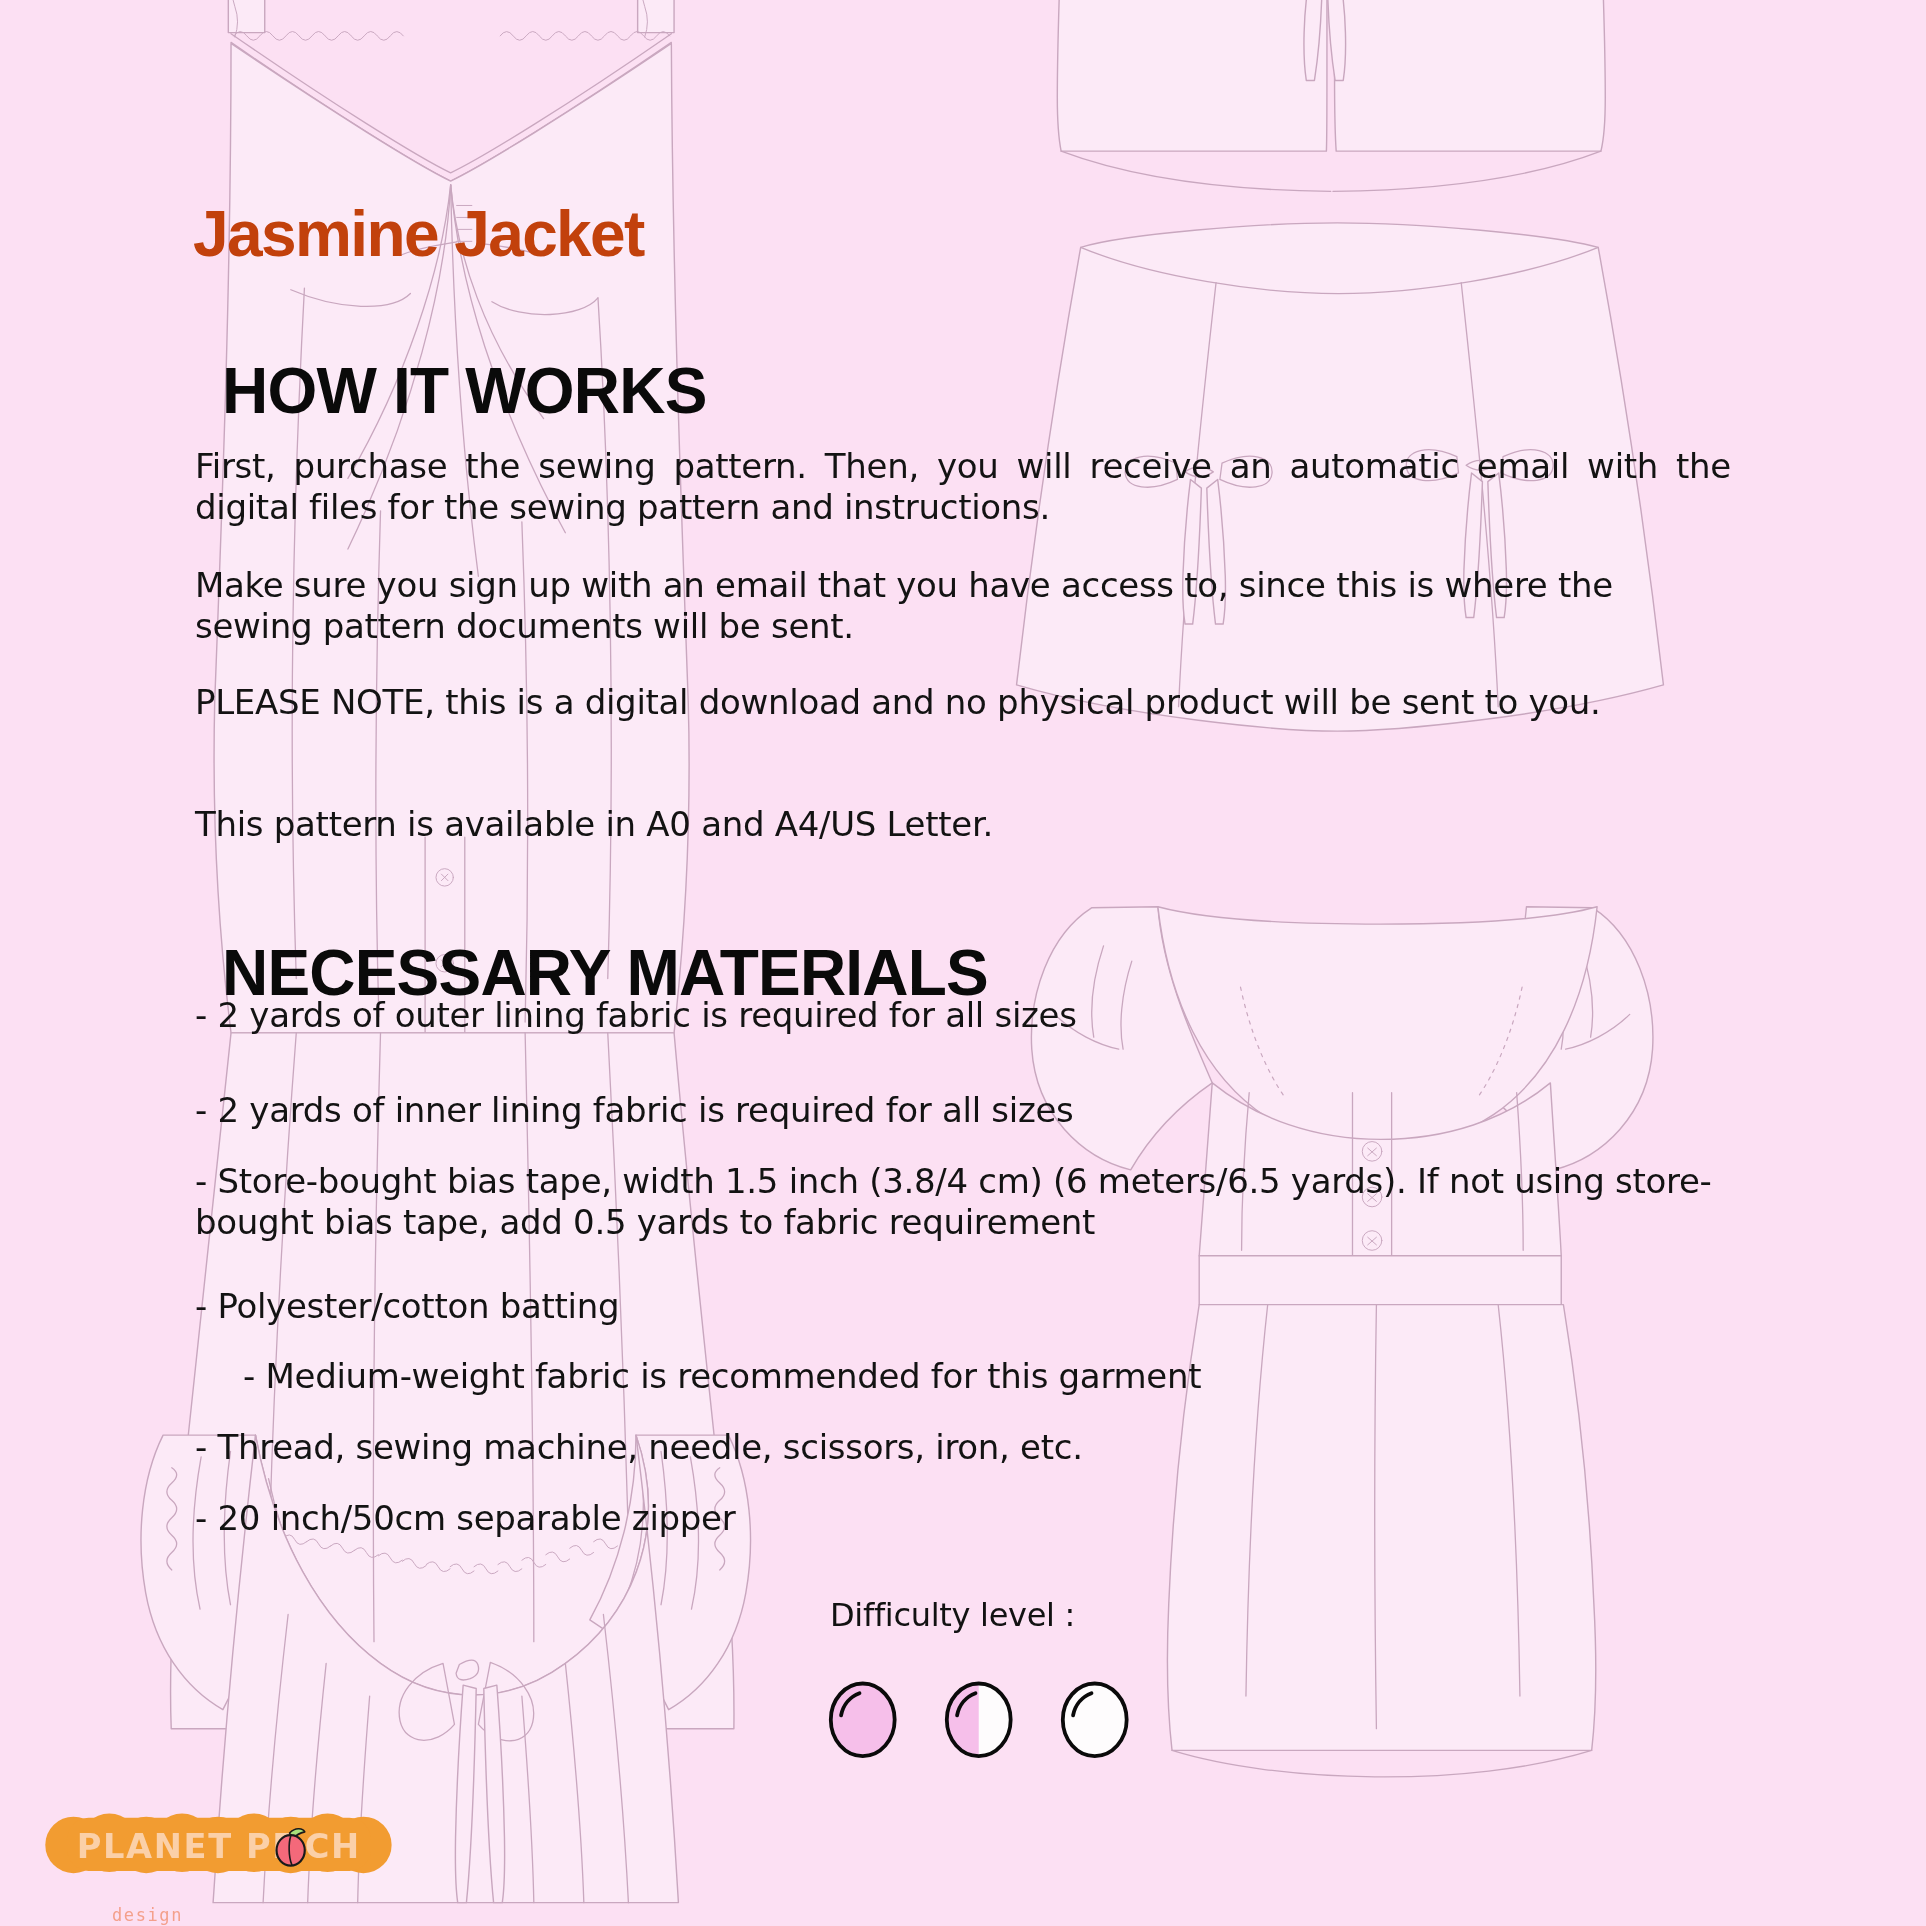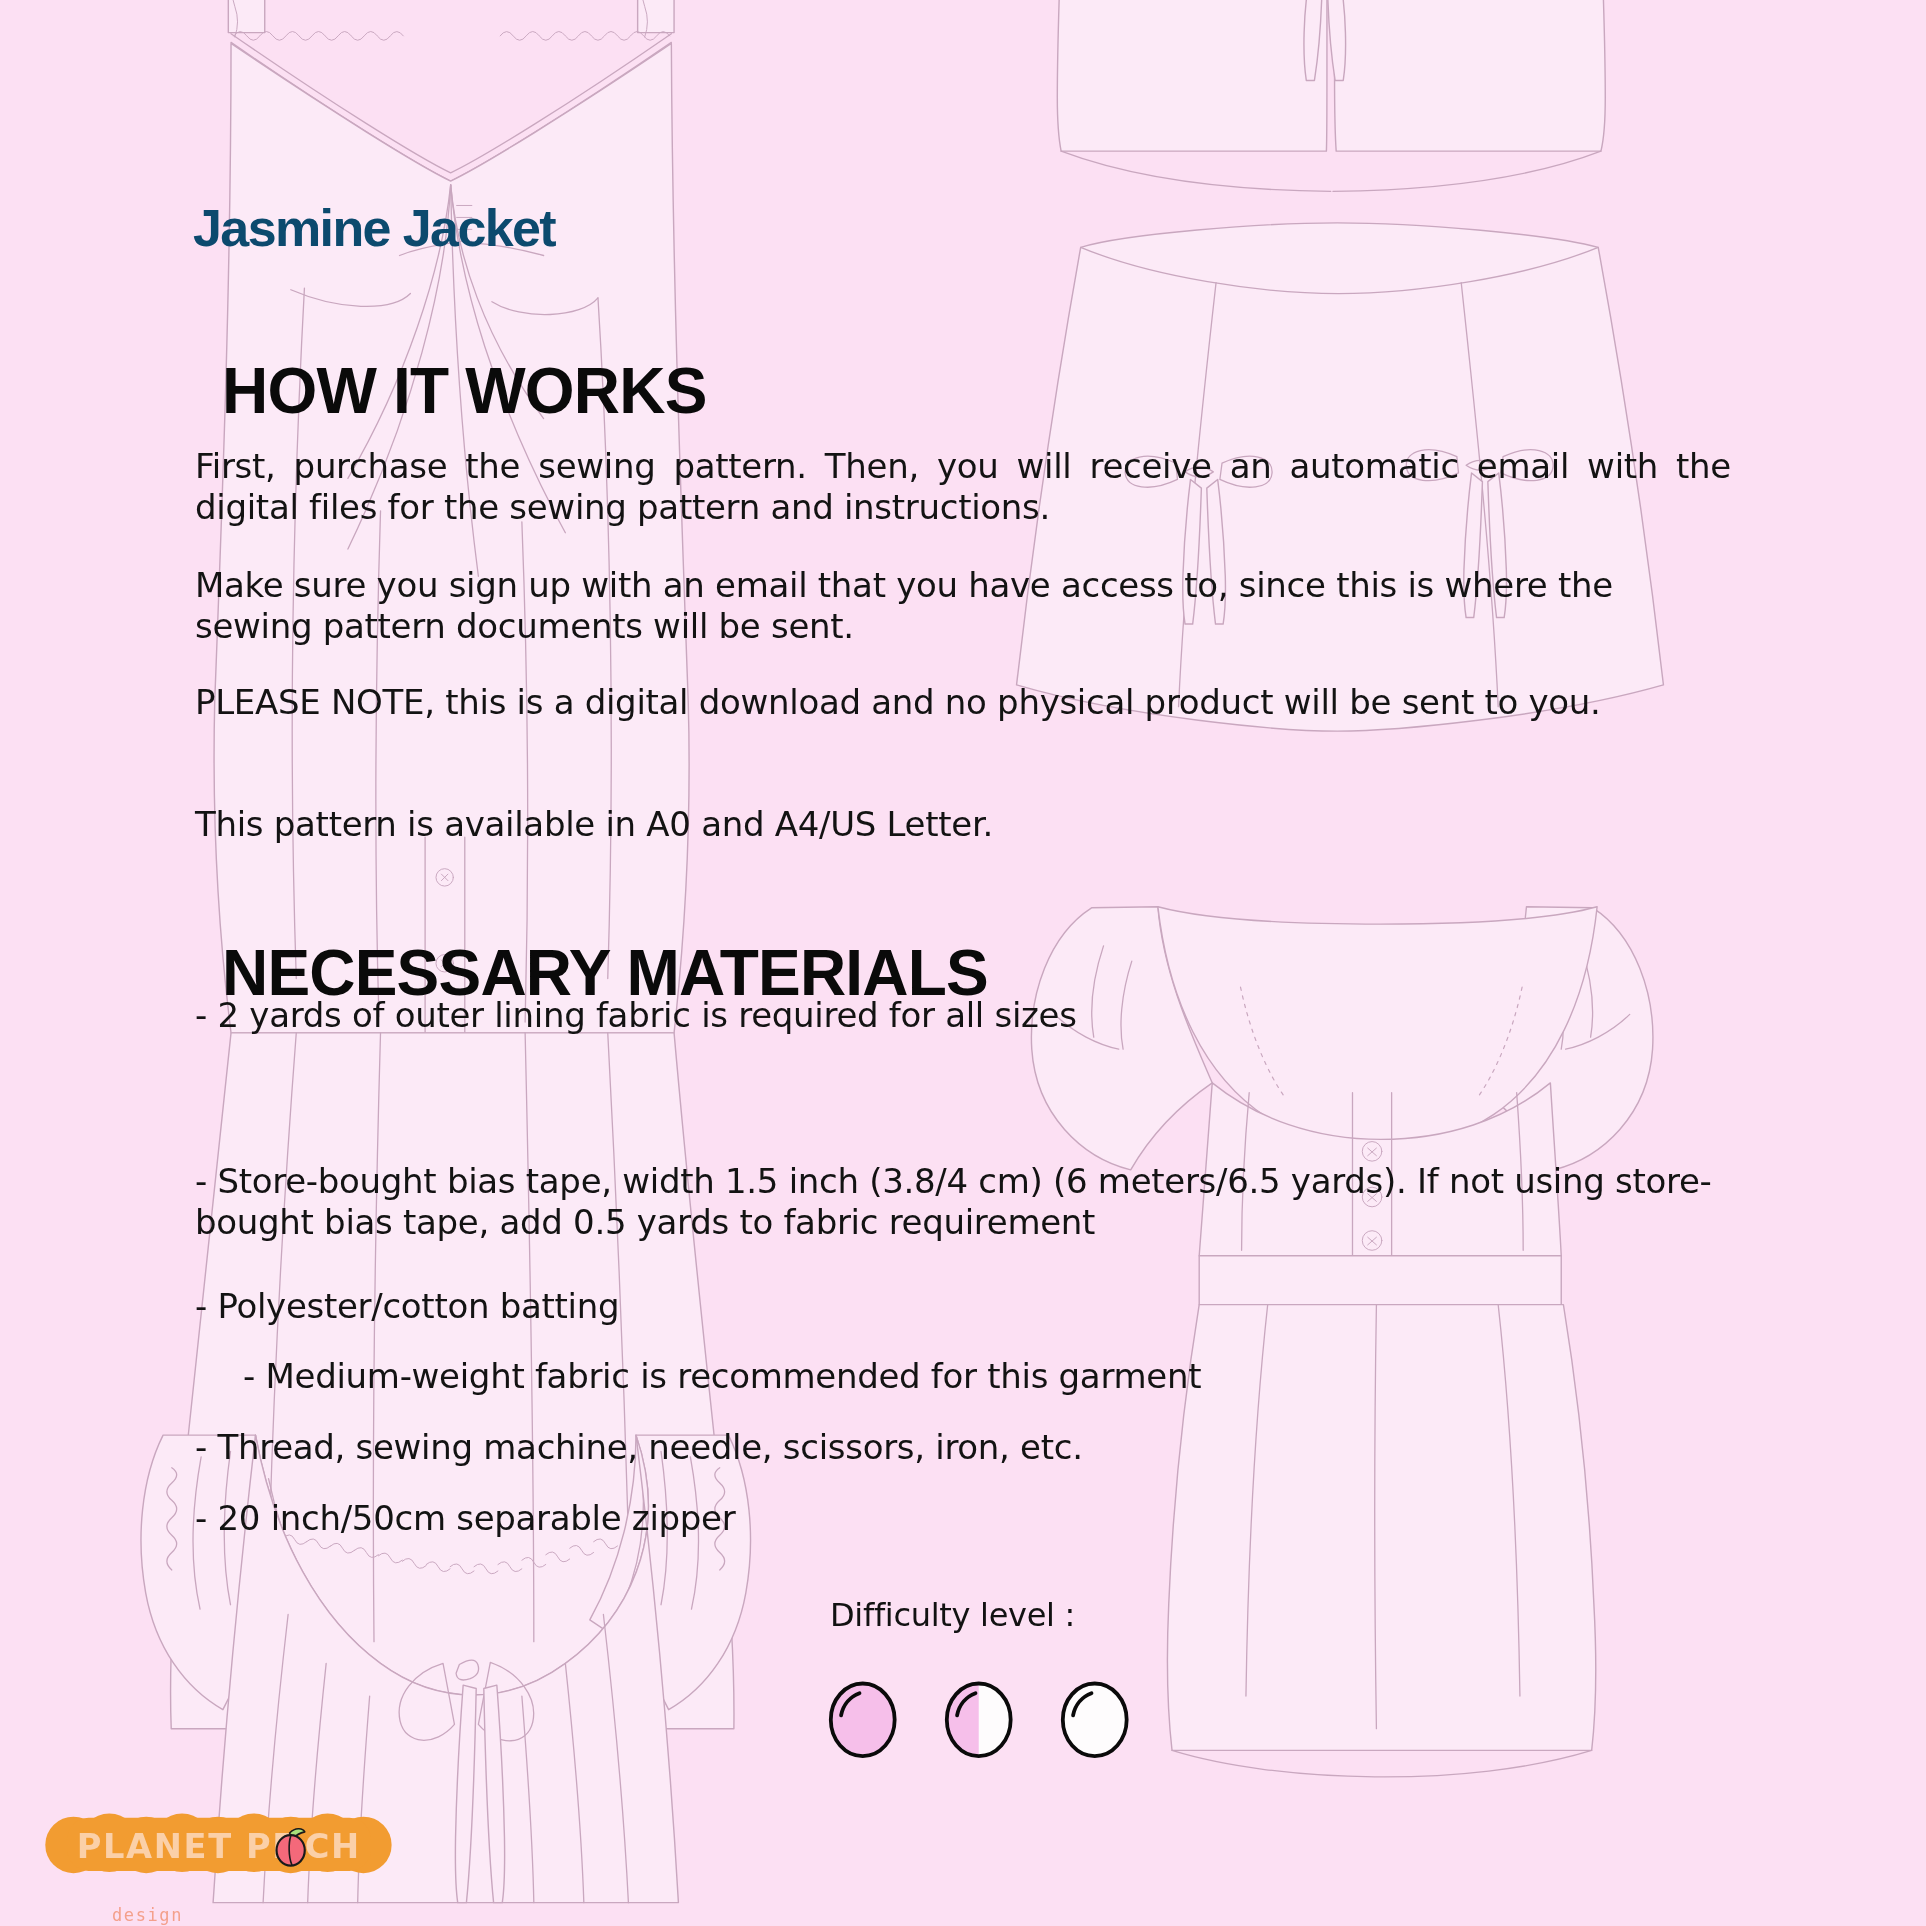--- a/index.html
+++ b/index.html
@@ -29,25 +29,25 @@
   .page {
     position: absolute;
     inset: 0;
     z-index: 2;
   }
 
   .title {
     position: absolute;
     left: 193px;
     top: 202px;
-    font-size: 52px;
+    font-size: 64px;
     line-height: 1.0;
     font-weight: 700;
     letter-spacing: -1.6px;
-    color: #0c4a6e;
+    color: #c2410c;
     font-family: "Liberation Sans", sans-serif;
   }
 
   .h2 {
     position: absolute;
     left: 195px;
     font-size: 64px;
     line-height: 1.0;
     font-weight: 700;
     letter-spacing: -0.8px;
@@ -307,20 +307,21 @@
   <div class="h2 how">HOW IT WORKS</div>
 
   <div class="body-block justify p1">First, purchase the sewing pattern. Then, you will receive an automatic email with the digital files for the sewing pattern and instructions.</div>
   <div class="body-block p3">PLEASE NOTE, this is a digital download and no physical product will be sent to you.</div>
   <div class="body-block p2">Make sure you sign up with an email that you have access to, since this is where the sewing pattern documents will be sent.</div>
   <div class="body-block p4">This pattern is available in A0 and A4/US Letter.</div>
 
   <div class="h2 mats">NECESSARY MATERIALS</div>
 
   <div class="bullet b1">- 2 yards of outer lining fabric is required for all sizes</div>
+  <div class="bullet b2">- 2 yards of inner lining fabric is required for all sizes</div>
   <div class="bullet b3">- Store-bought bias tape, width 1.5 inch (3.8/4 cm) (6 meters/6.5 yards). If not using store-bought bias tape, add 0.5 yards to fabric requirement</div>
   <div class="bullet b4">- Polyester/cotton batting</div>
   <div class="bullet b5">- Medium-weight fabric is recommended for this garment</div>
   <div class="bullet b6">- Thread, sewing machine, needle, scissors, iron, etc.</div>
   <div class="bullet b7">- 20 inch/50cm separable zipper</div>
 
   <div class="difficulty-label">Difficulty level :</div>
 
   <div class="difficulty-dots">
 

